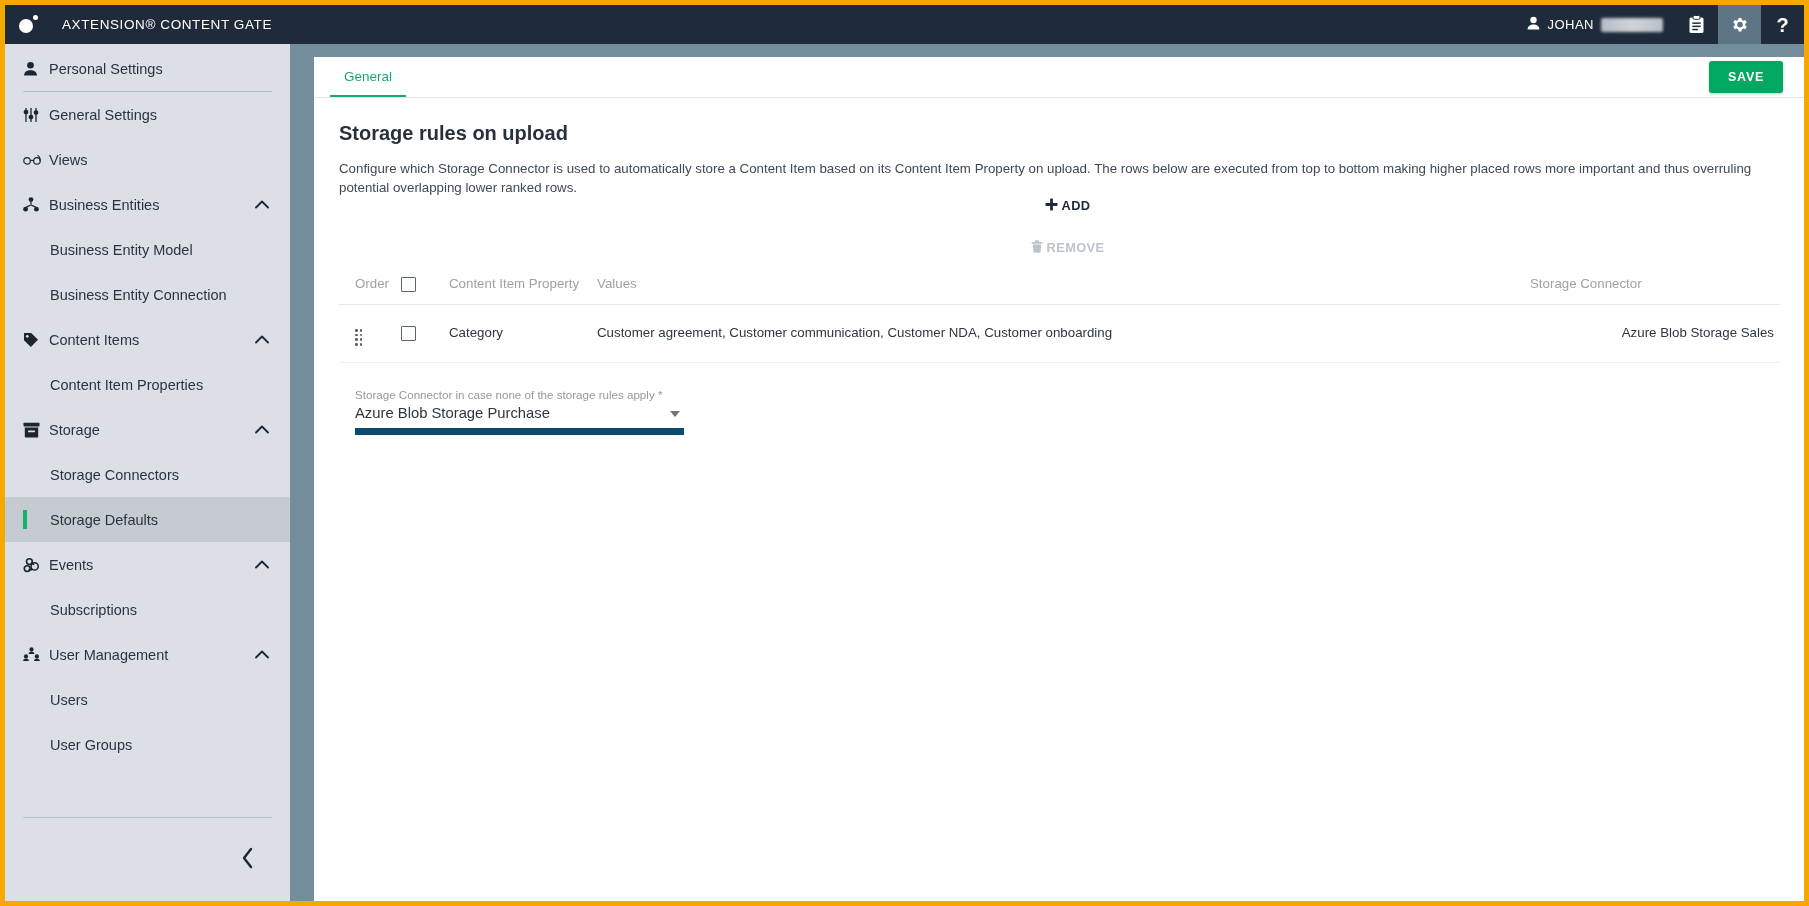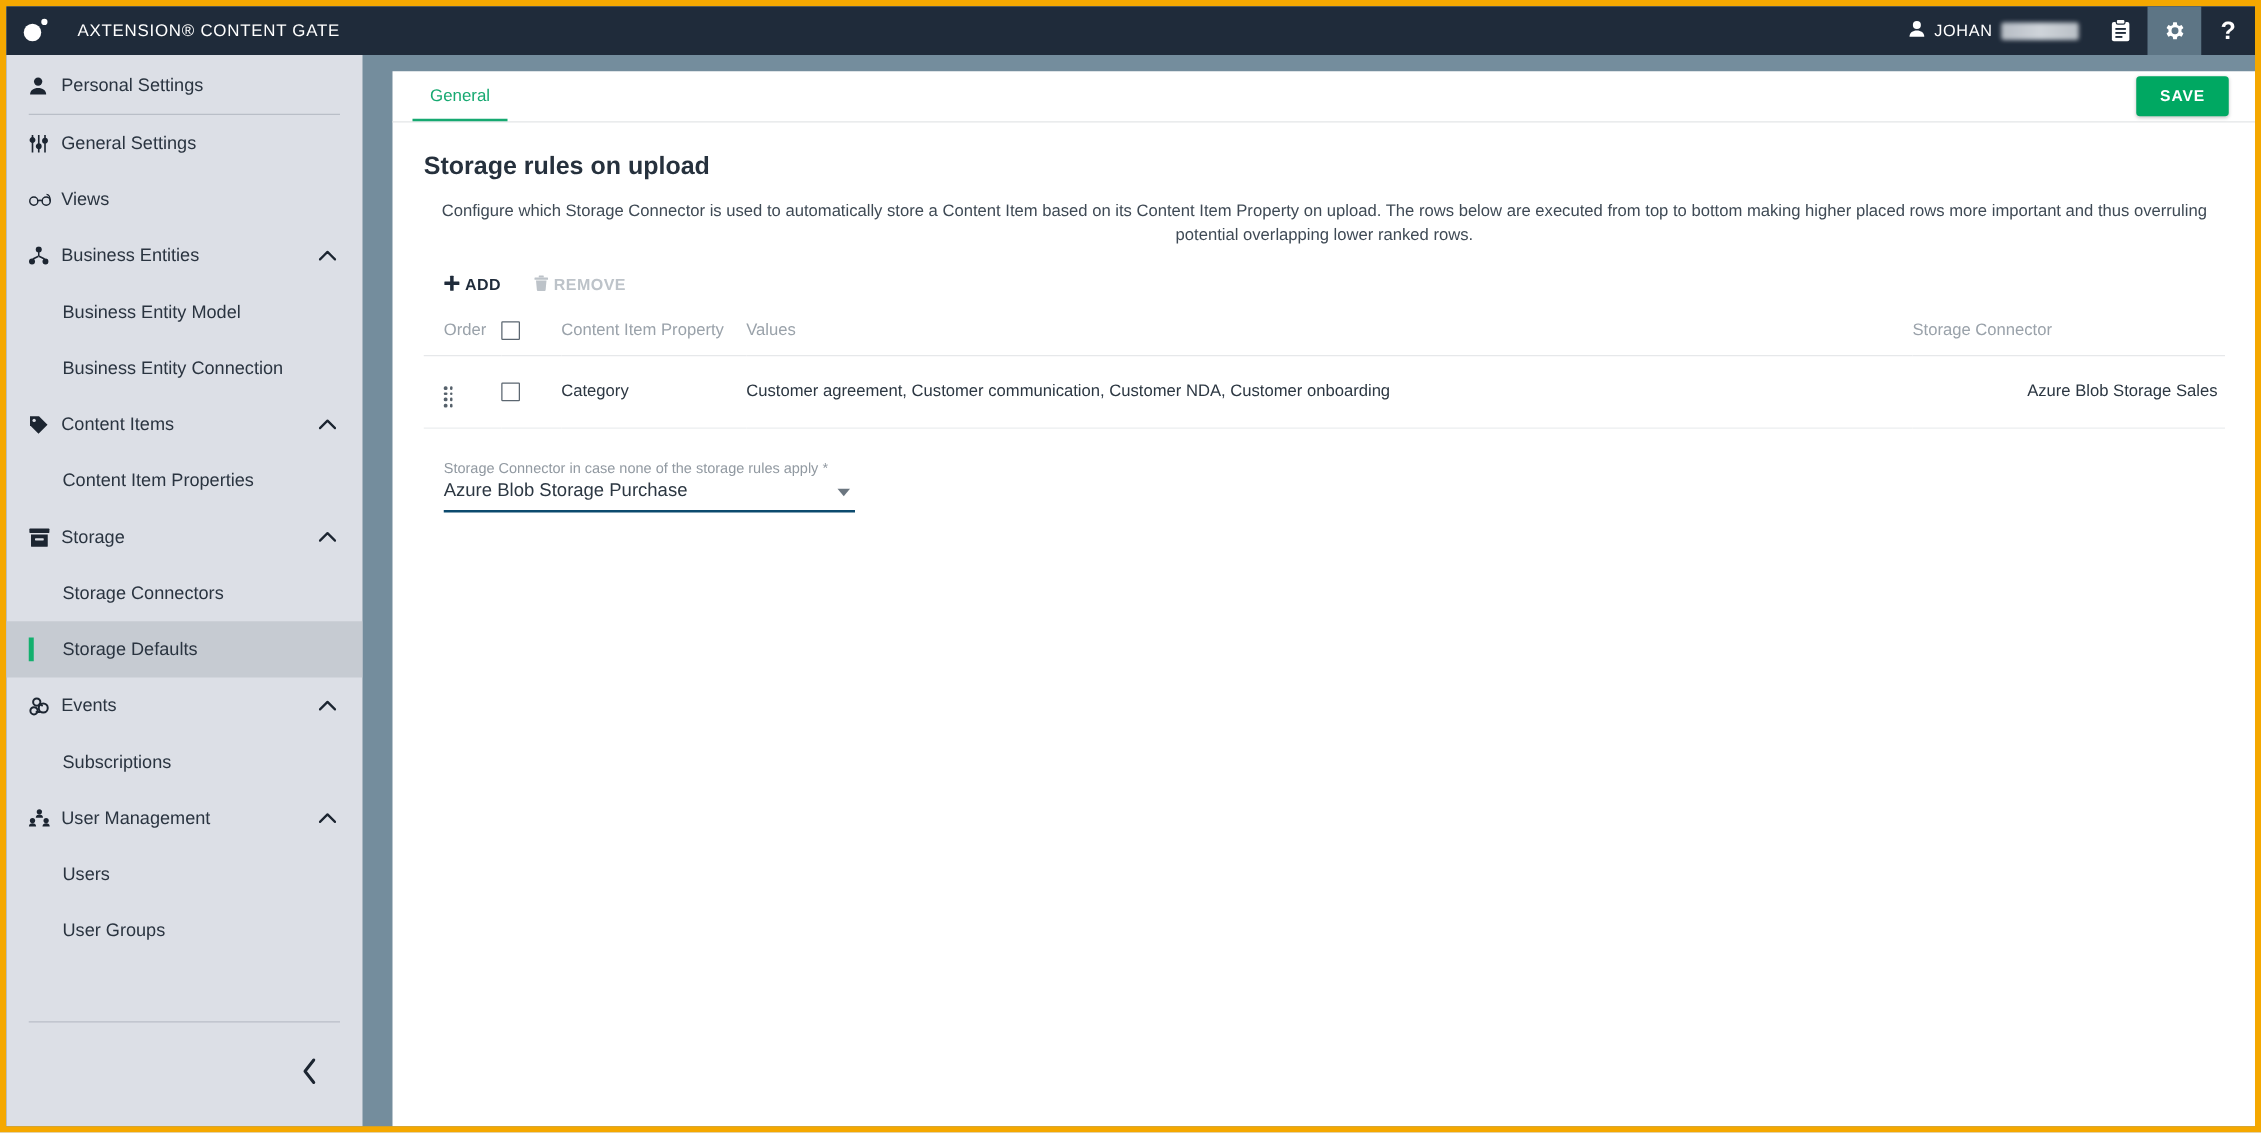--- a/index.html
+++ b/index.html
@@ -209,30 +209,29 @@
     font-size: 20px;
     font-weight: bold;
     color: #26313d;
     margin-bottom: 14px;
   }
   .page-desc {
     font-size: 13.3px;
     line-height: 1.45;
     color: #3f4a55;
     max-width: 1468px;
-    margin-bottom: 22px;
-    text-align: center;
   }
 
   
   .tbl-toolbar {
     display: flex;
     align-items: center;
     gap: 26px;
     padding: 0 0 12px 16px;
+    flex-direction: column;
   }
   .tb-action {
     display: inline-flex;
     align-items: center;
     gap: 4px;
     font-size: 12.8px;
     font-weight: bold;
     letter-spacing: 0.4px;
     color: #1f2b3a;
     cursor: pointer;
@@ -291,21 +290,21 @@
     padding-left: 16px;
     width: 345px;
   }
   .field-label {
     font-size: 11.6px;
     color: #9199a1;
     margin-bottom: 4px;
   }
   .field-select {
     position: relative;
-    border-bottom: 2px solid #0c4a6e;
+    border-bottom: 7px solid #0c4a6e;
     padding: 0 20px 7px 0;
     font-size: 14.8px;
     color: #2c3742;
     cursor: pointer;
   }
   .caret {
     position: absolute;
     right: 4px;
     top: 6px;
     width: 0; height: 0;

